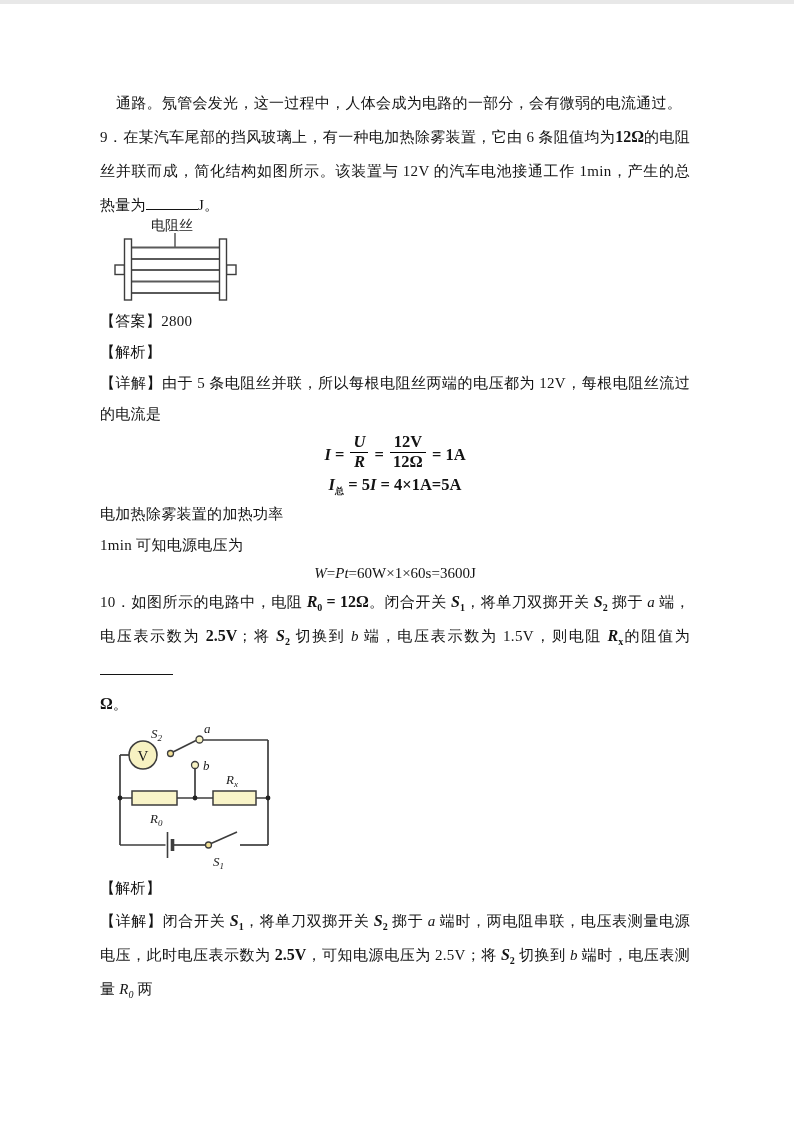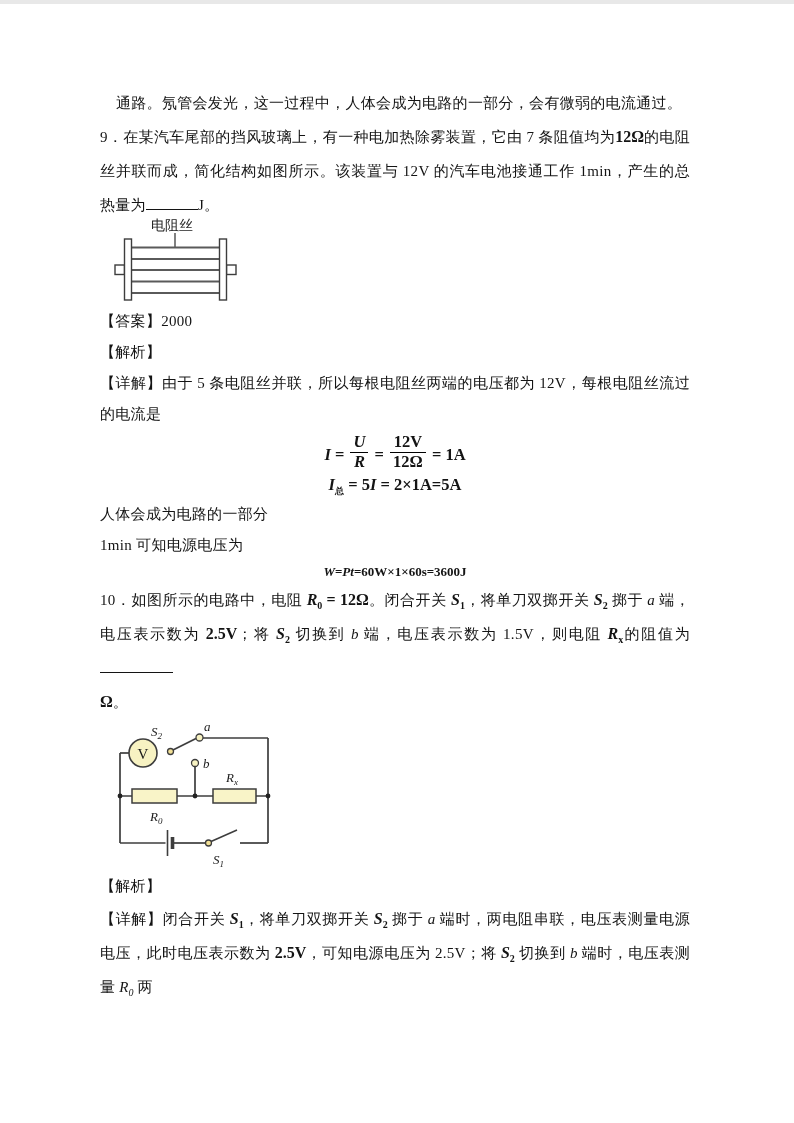--- a/index.html
+++ b/index.html
@@ -60,66 +60,66 @@
   .frac{
     display:inline-block;
     vertical-align:-38%;
     text-align:center;
     line-height:1.15;
     margin:0 2px;
   }
   .frac .num{display:block;border-bottom:1.6px solid #000;padding:0 3px;}
   .frac .den{display:block;padding:0 3px;}
   .formula.light{
-    font-weight:bold;
-    font-size:13px;
+    font-weight:normal;
+    font-size:15px;
     font-family:"Liberation Serif","DejaVu Serif",serif;
   }
   .figure1{margin:-8px 0 0 8px;display:block;}
   .figure2{margin:2px 0 0 6px;display:block;}
   svg text{font-family:"Liberation Serif","DejaVu Serif",serif;fill:#1a1a1a;}
   .cjk-label{font-size:14px;}
 </style>
 </head>
 <body>
 
 <div class="page">
 
   <p class="body indent"><span>通路。氖管会发光，这一过程中，人体会成为电路的一部分，会有微弱的电流通过。</span></p>
 
-  <p class="body"><span>9．在某汽车尾部的挡风玻璃上，有一种电加热除雾装置，它由 7 条阻值均为</span><span class="m">12Ω</span><span>的电阻丝并联而成，简化结构如图所示。该装置与 12V 的汽车电池接通工作 1min，产生的总热量为</span><span class="blank blank-q9"></span><span>J。</span></p>
+  <p class="body"><span>9．在某汽车尾部的挡风玻璃上，有一种电加热除雾装置，它由 6 条阻值均为</span><span class="m">12Ω</span><span>的电阻丝并联而成，简化结构如图所示。该装置与 12V 的汽车电池接通工作 1min，产生的总热量为</span><span class="blank blank-q9"></span><span>J。</span></p>
 
   <svg class="figure1" width="160" height="92" viewBox="0 0 160 92">
     <text class="cjk-label" x="43" y="16">电阻丝</text>
     <line x1="67" y1="19" x2="67" y2="33" stroke="#3d3d3d" stroke-width="1.3"></line>
     <line x1="23.5" y1="33.5" x2="111.5" y2="33.5" stroke="#5a5a5a" stroke-width="2"></line>
     <line x1="23.5" y1="45" x2="111.5" y2="45" stroke="#5a5a5a" stroke-width="2"></line>
     <line x1="23.5" y1="56" x2="111.5" y2="56" stroke="#5a5a5a" stroke-width="2"></line>
     <line x1="23.5" y1="67.5" x2="111.5" y2="67.5" stroke="#5a5a5a" stroke-width="2"></line>
     <line x1="23.5" y1="79" x2="111.5" y2="79" stroke="#5a5a5a" stroke-width="2"></line>
     <rect x="7" y="51" width="9.5" height="9.5" fill="#ffffff" stroke="#3d3d3d" stroke-width="1.4"></rect>
     <rect x="118.5" y="51" width="9.5" height="9.5" fill="#ffffff" stroke="#3d3d3d" stroke-width="1.4"></rect>
     <rect x="16.5" y="25" width="7" height="61" fill="#ffffff" stroke="#3d3d3d" stroke-width="1.4"></rect>
     <rect x="111.5" y="25" width="7" height="61" fill="#ffffff" stroke="#3d3d3d" stroke-width="1.4"></rect>
   </svg>
 
-  <p class="body ans"><span>【答案】</span><span>2000</span></p>
+  <p class="body ans"><span>【答案】</span><span>2800</span></p>
   <p class="body ans"><span>【解析】</span></p>
   <p class="body ans"><span>【详解】</span><span>由于 5 条电阻丝并联，所以每根电阻丝两端的电压都为 12V，每根电阻丝流过的电流是</span></p>
 
   <div class="formula">
     <span class="v">I</span><span> = </span><span class="frac"><span class="num v">U</span><span class="den v">R</span></span><span> = </span><span class="frac"><span class="num">12V</span><span class="den">12Ω</span></span><span> = 1A</span>
   </div>
 
 
   <div class="formula">
-    <span class="v">I</span><sub class="cjk">总</sub><span> = 5</span><span class="v">I</span><span> = 2×1A=5A</span>
+    <span class="v">I</span><sub class="cjk">总</sub><span> = 5</span><span class="v">I</span><span> = 4×1A=5A</span>
   </div>
 
-  <p class="body ans"><span>人体会成为电路的一部分</span></p>
+  <p class="body ans"><span>电加热除雾装置的加热功率</span></p>
 
 
   <p class="body ans"><span>1min 可知电源电压为</span></p>
 
   <div class="formula light">
     <span class="v">W</span><span>=</span><span class="v">Pt</span><span>=60W×1×60s=3600J</span>
   </div>
 
   <p class="body"><span>10．如图所示的电路中，电阻 </span><span class="m"><span class="mi">R</span><sub>0</sub><span> = 12Ω</span></span><span>。闭合开关 </span><span class="m"><span class="mi">S</span><sub>1</sub></span><span>，将单刀双掷开关 </span><span class="m"><span class="mi">S</span><sub>2</sub></span><span> 掷于 </span><span class="itv">a</span><span> 端，电压表示数为 </span><span class="m">2.5V</span><span>；将 </span><span class="m"><span class="mi">S</span><sub>2</sub></span><span> 切换到 </span><span class="itv">b</span><span> 端，电压表示数为 1.5V，则电阻 </span><span class="m"><span class="mi">R</span><sub>x</sub></span><span>的阻值为</span><span class="blank blank-q10"></span><br><span class="m">Ω</span><span>。</span></p>
 

